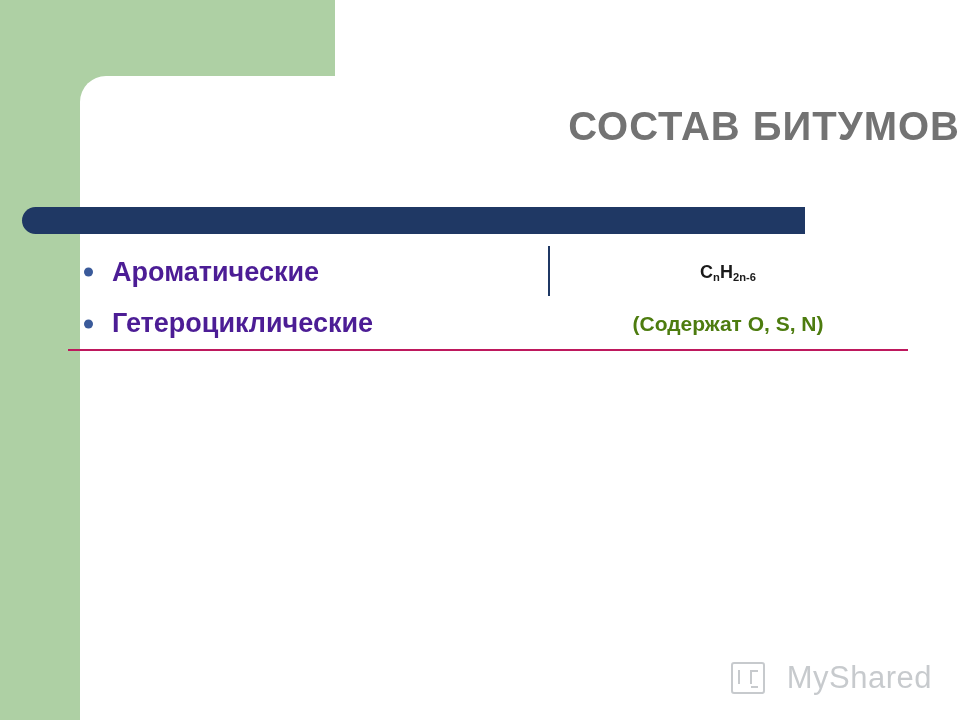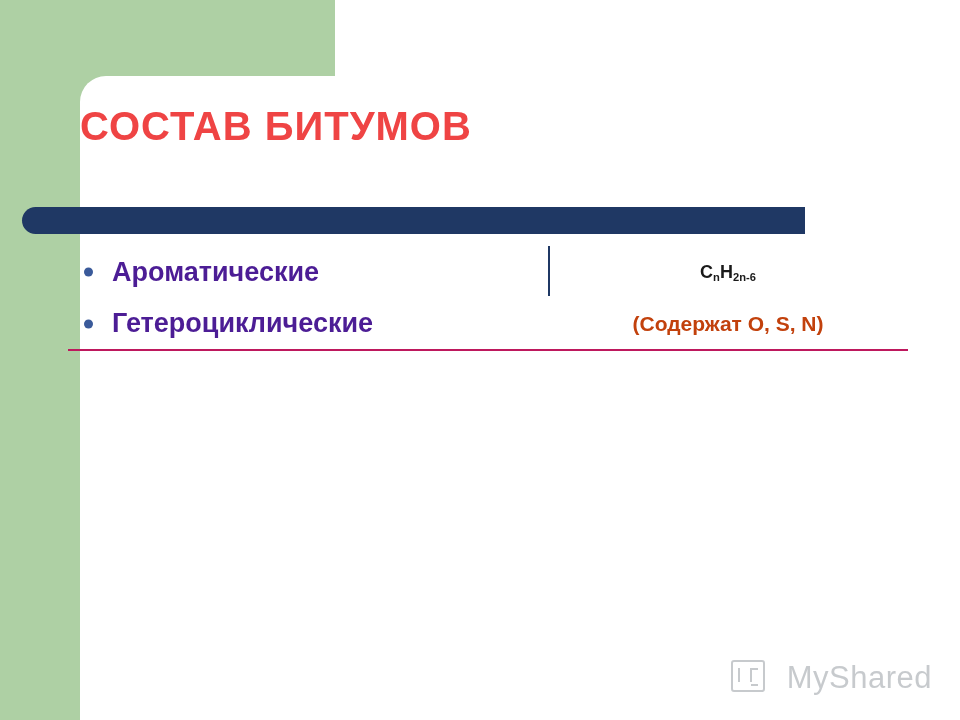--- a/index.html
+++ b/index.html
@@ -38,24 +38,24 @@
     height: 644px;
     background: #ffffff;
     border-top-left-radius: 26px;
   }
   
   .title {
     position: absolute;
     left: 80px;
     top: 104px;
     width: 880px;
-    text-align: left;
+    text-align: right;
     font-size: 40px;
     font-weight: bold;
-    color: #ef4444;
+    color: #737373;
     letter-spacing: 1px;
   }
   
   .navy-bar {
     position: absolute;
     left: 22px;
     top: 207px;
     width: 783px;
     height: 27px;
     background: #1f3864;
@@ -119,21 +119,21 @@
   }
   .formula sub {
     font-size: 0.62em;
     vertical-align: baseline;
     position: relative;
     bottom: -0.28em;
   }
   .note {
     font-size: 21px;
     font-weight: bold;
-    color: #c2410c;
+    color: #4d7c0f;
     white-space: nowrap;
   }
   
   .rule-top {
     border-bottom: 2px solid #1f3864;
   }
   .rule-bottom {
     border-bottom: 2px solid #be185d;
   }
   
@@ -144,20 +144,21 @@
     width: 2px;
     height: 50px;
     background: #1f3864;
   }
   
   .watermark {
     position: absolute;
     right: 28px;
     bottom: 24px;
     display: flex;
+    align-items: center;
     gap: 22px;
     opacity: 0.55;
     padding-left: 36px;
   }
   .wm-icon {
     width: 34px;
     height: 32px;
     border: 2px solid #9aa0a6;
     border-radius: 3px;
     position: relative;

